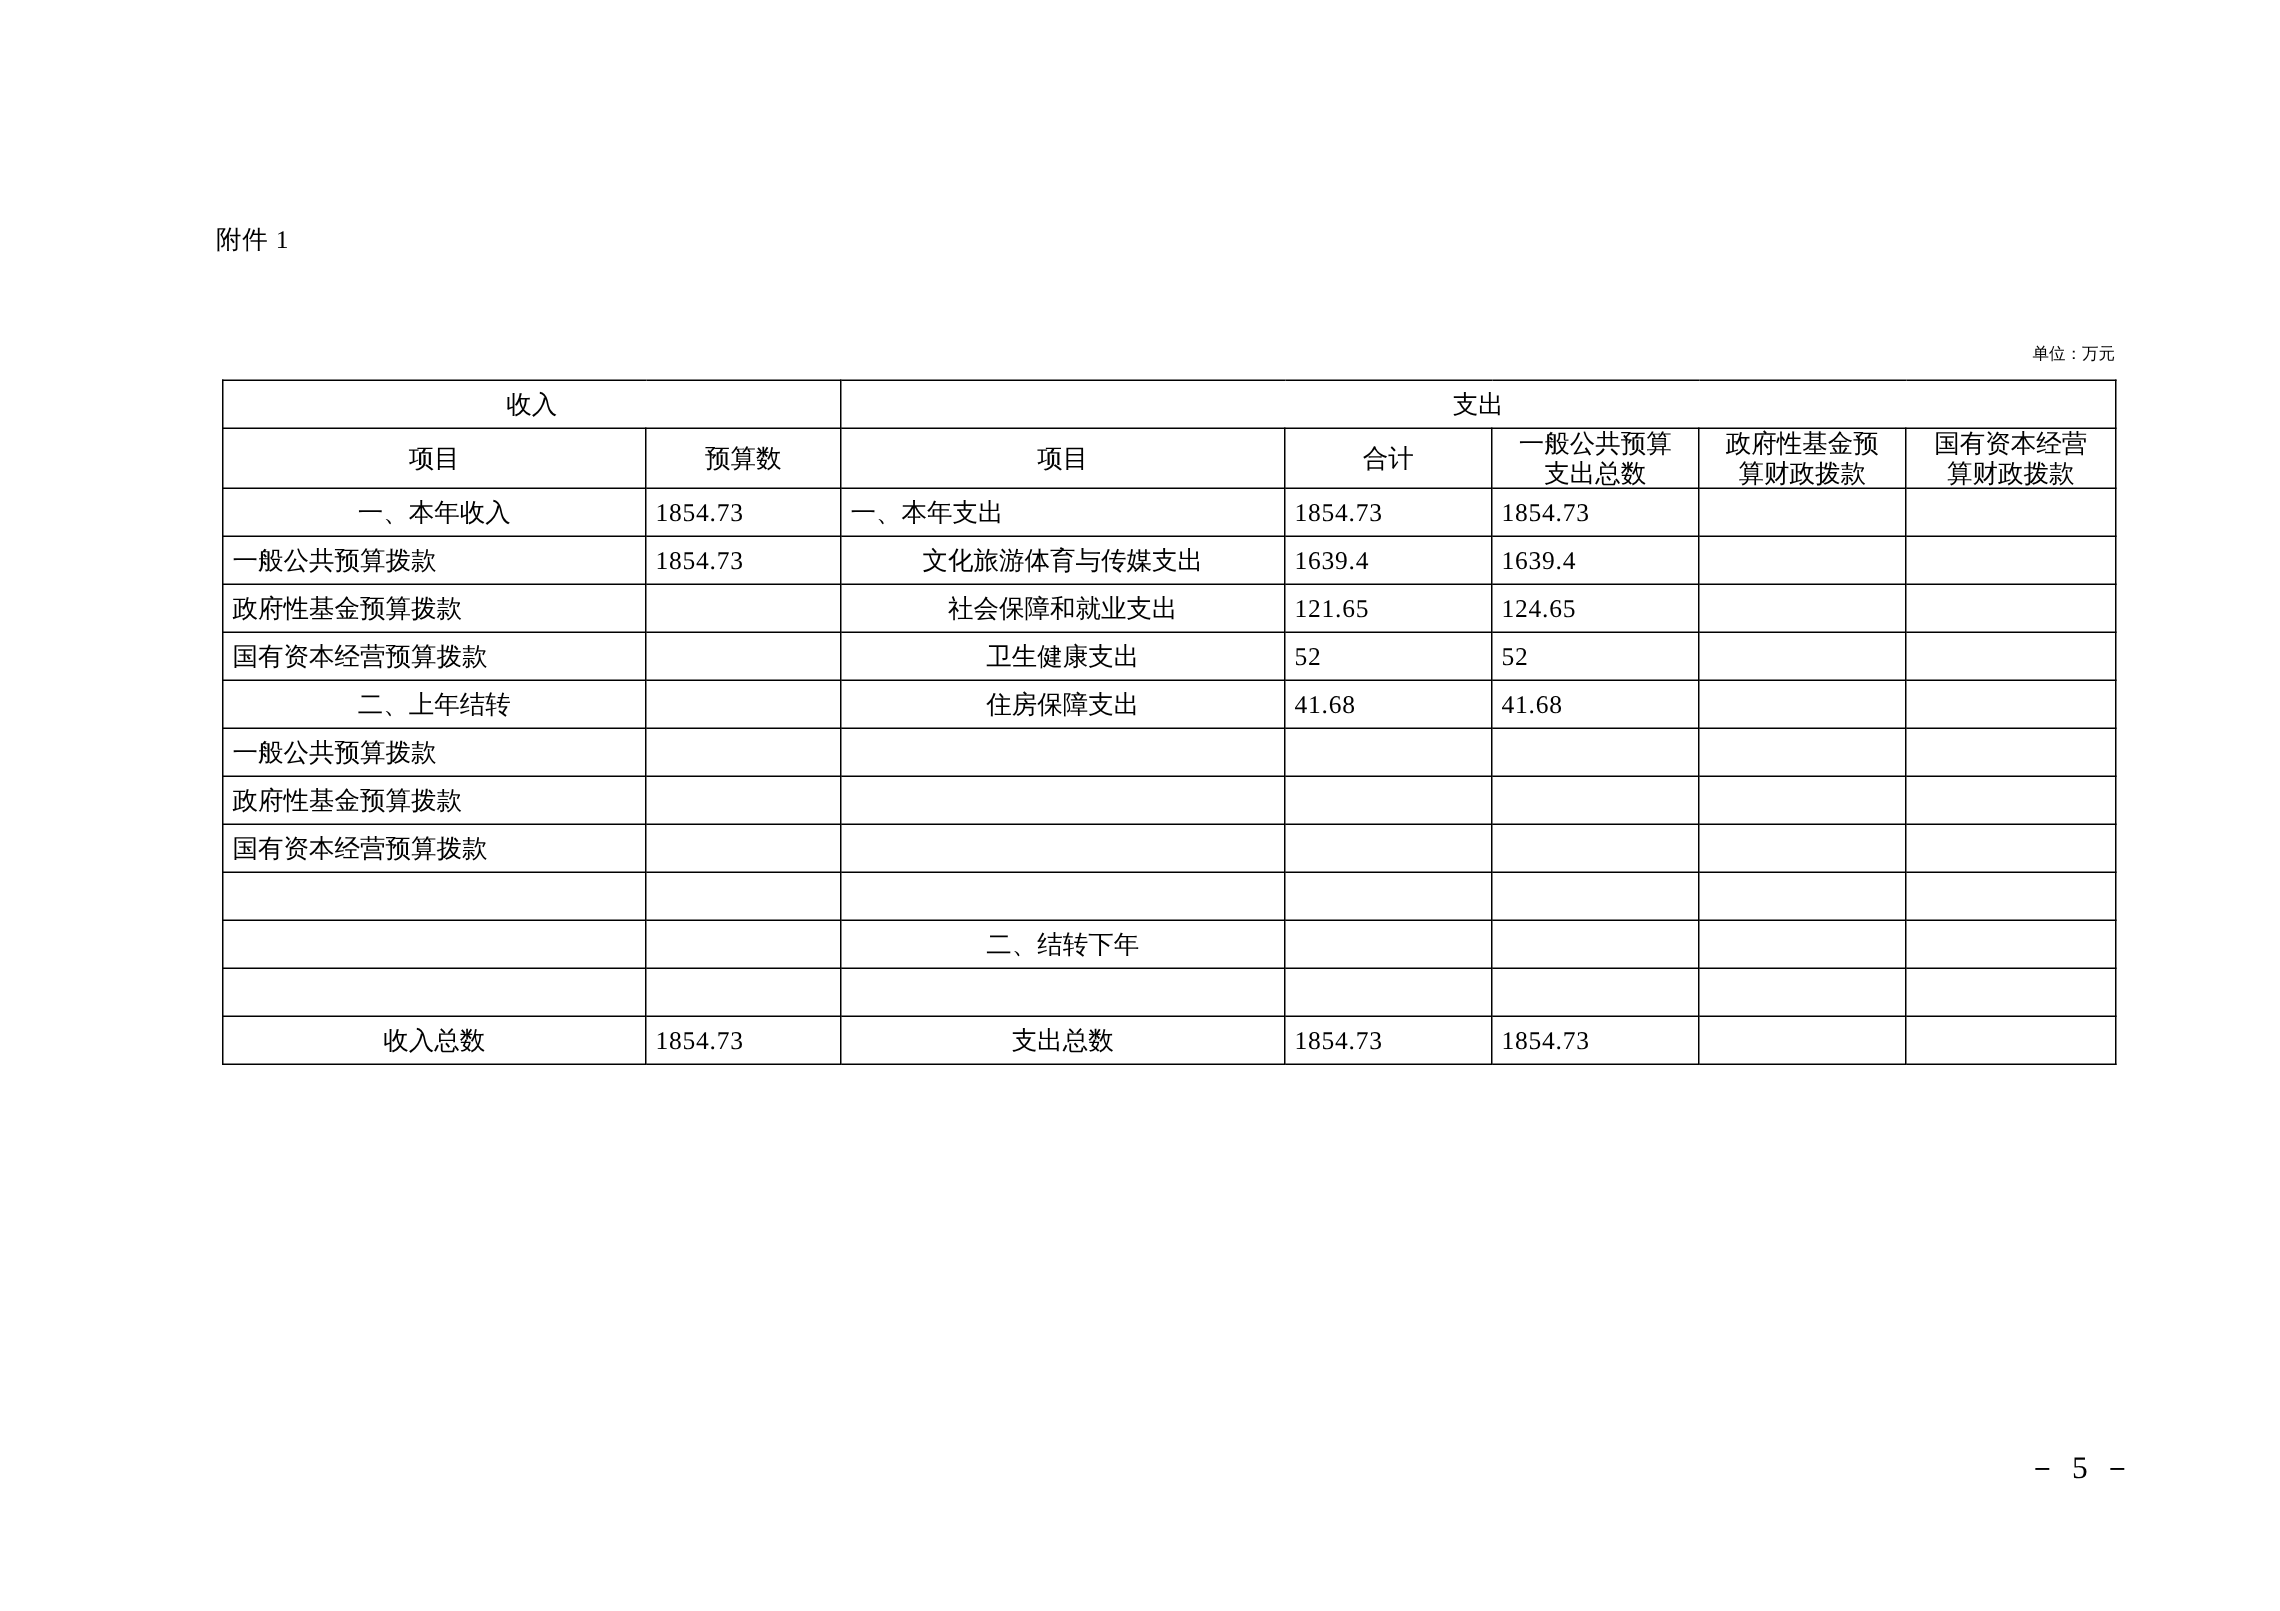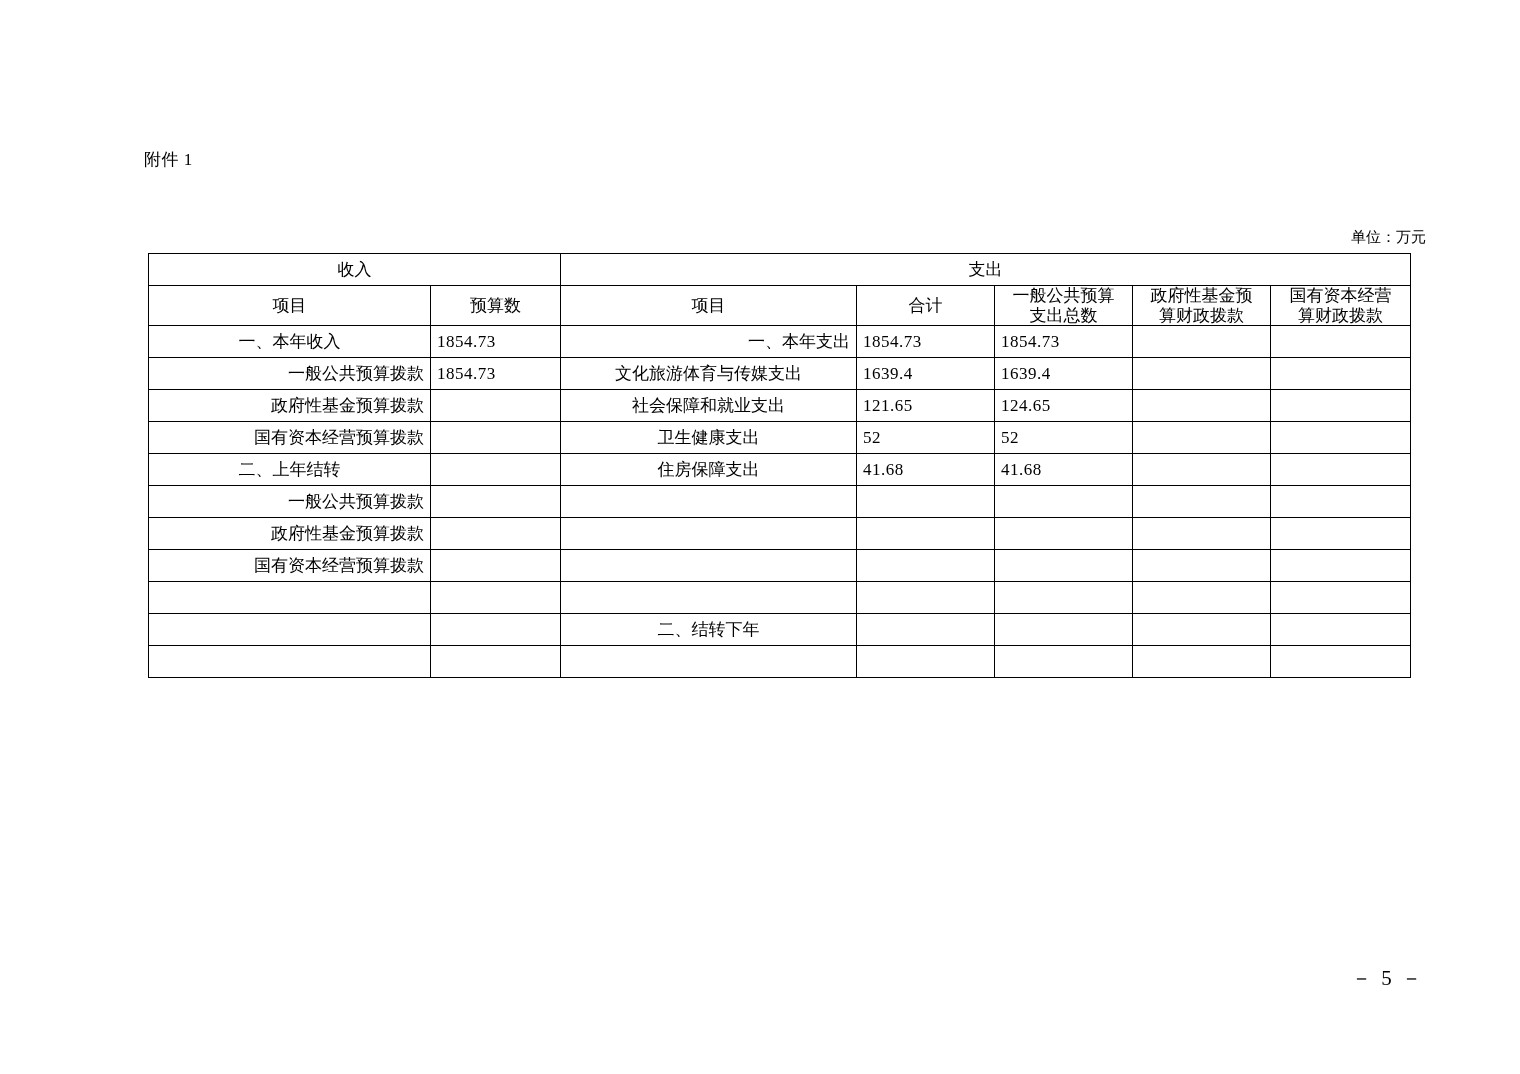--- a/index.html
+++ b/index.html
@@ -35,43 +35,43 @@
     right: 0;
     top: 178px;
     text-align: center;
     font-size: 36px;
     font-weight: bold;
     font-family: "Liberation Serif", "DejaVu Serif", serif;
     letter-spacing: 1px;
   }
   .unit-label {
     position: absolute;
-    right: 114px;
+    right: 130px;
     top: 228px;
-    font-size: 15px;
+    font-size: 11px;
   }
   table.budget {
     position: absolute;
     left: 128px;
     top: 253px;
     width: 1262px;
     border-collapse: collapse;
     table-layout: fixed;
   }
   table.budget td, table.budget th {
     border: 1px solid #000000;
     font-weight: normal;
     font-size: 17px;
     padding: 0 6px;
     height: 31px;
     vertical-align: middle;
     font-family: "Liberation Serif", "DejaVu Serif", serif;
   }
   .c-center { text-align: center; }
-  .c-left { text-align: right; }
+  .c-left { text-align: left; }
   .c-right { text-align: left; padding-right: 10px; }
   .hdr-small { font-size: 15px; line-height: 1.15; }
   .tall { height: 46px; }
   .num { font-family: "Liberation Serif", "DejaVu Serif", serif; letter-spacing: 0.5px; }
   .page-number {
     position: absolute;
     right: 116px;
     bottom: 82px;
     font-size: 21px;
     letter-spacing: 2px;
@@ -214,18 +214,27 @@
         </tr>
         <tr>
           <td class="c-left"></td>
           <td class="c-right num"></td>
           <td class="c-center"></td>
           <td class="c-right num"></td>
           <td class="c-right num"></td>
           <td class="c-right num"></td>
           <td class="c-right num"></td>
         </tr>
+        <tr>
+          <td class="c-center">收入总数</td>
+          <td class="c-right num">1854.73</td>
+          <td class="c-center">支出总数</td>
+          <td class="c-right num">1854.73</td>
+          <td class="c-right num">1854.73</td>
+          <td class="c-right num"></td>
+          <td class="c-right num"></td>
+        </tr>
       </tbody>
   </table>
 
   <div class="page-number">－ 5 －</div>
 
 </div>
 
 </body></html>

